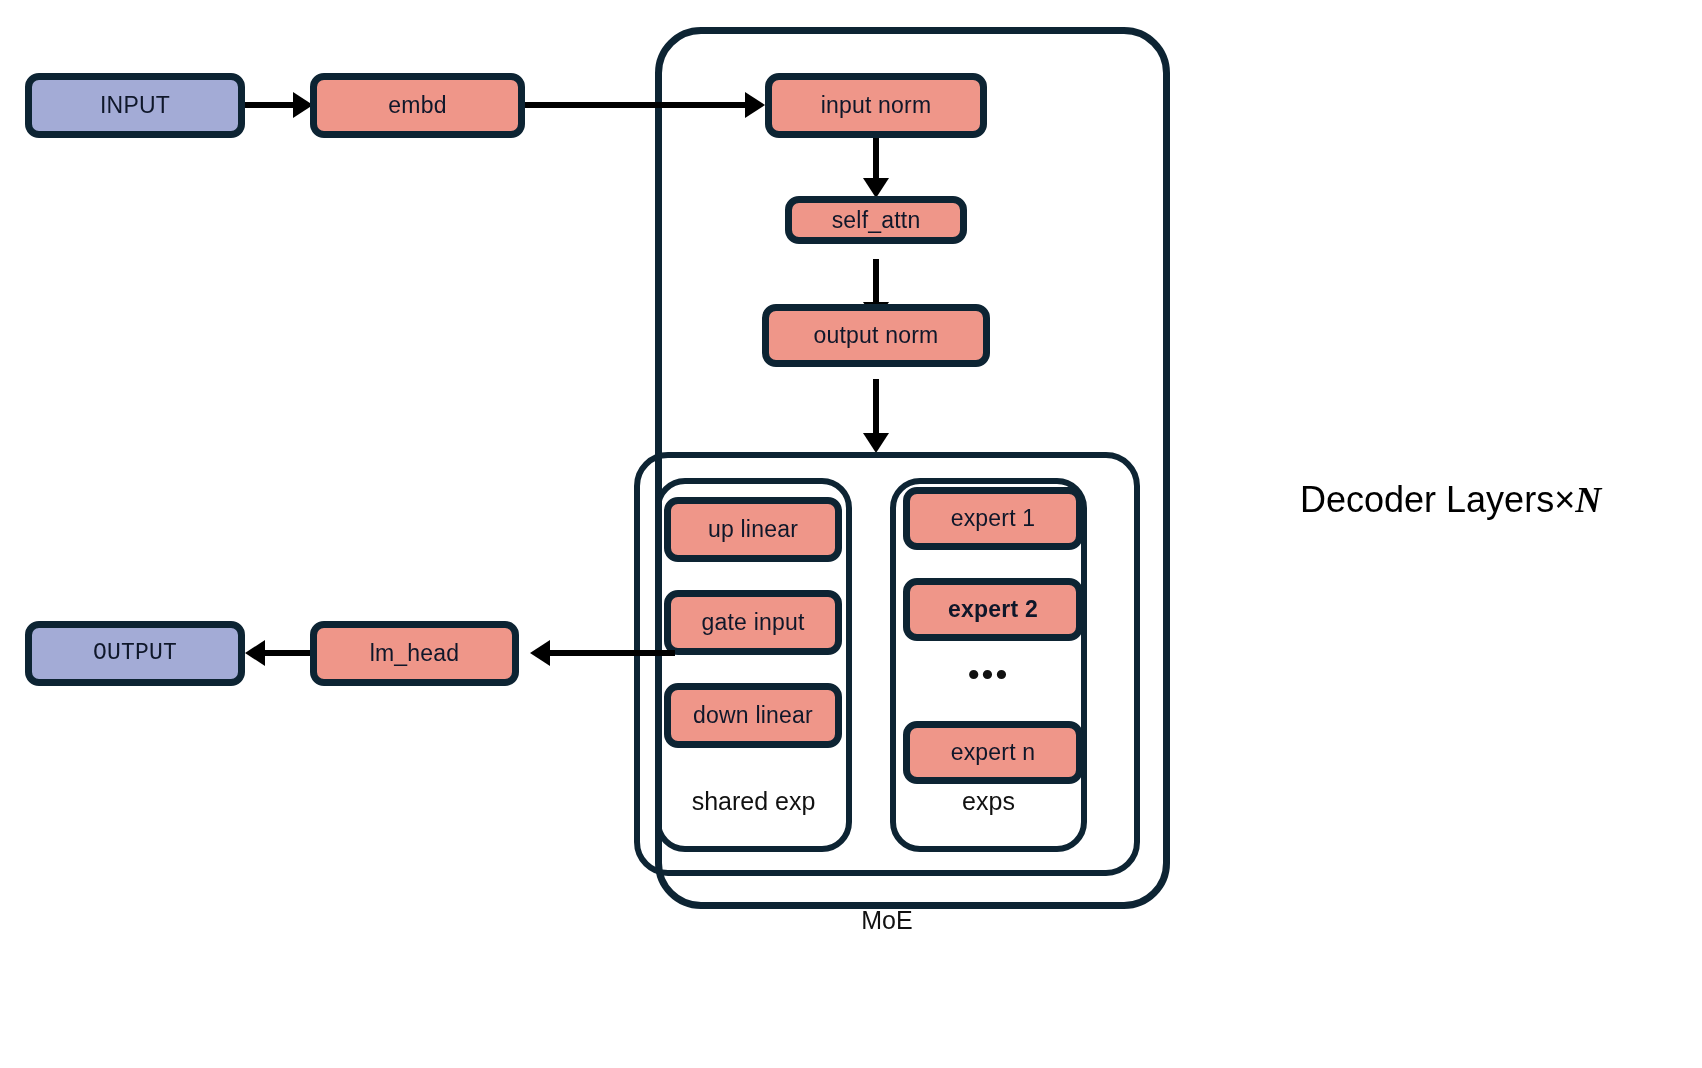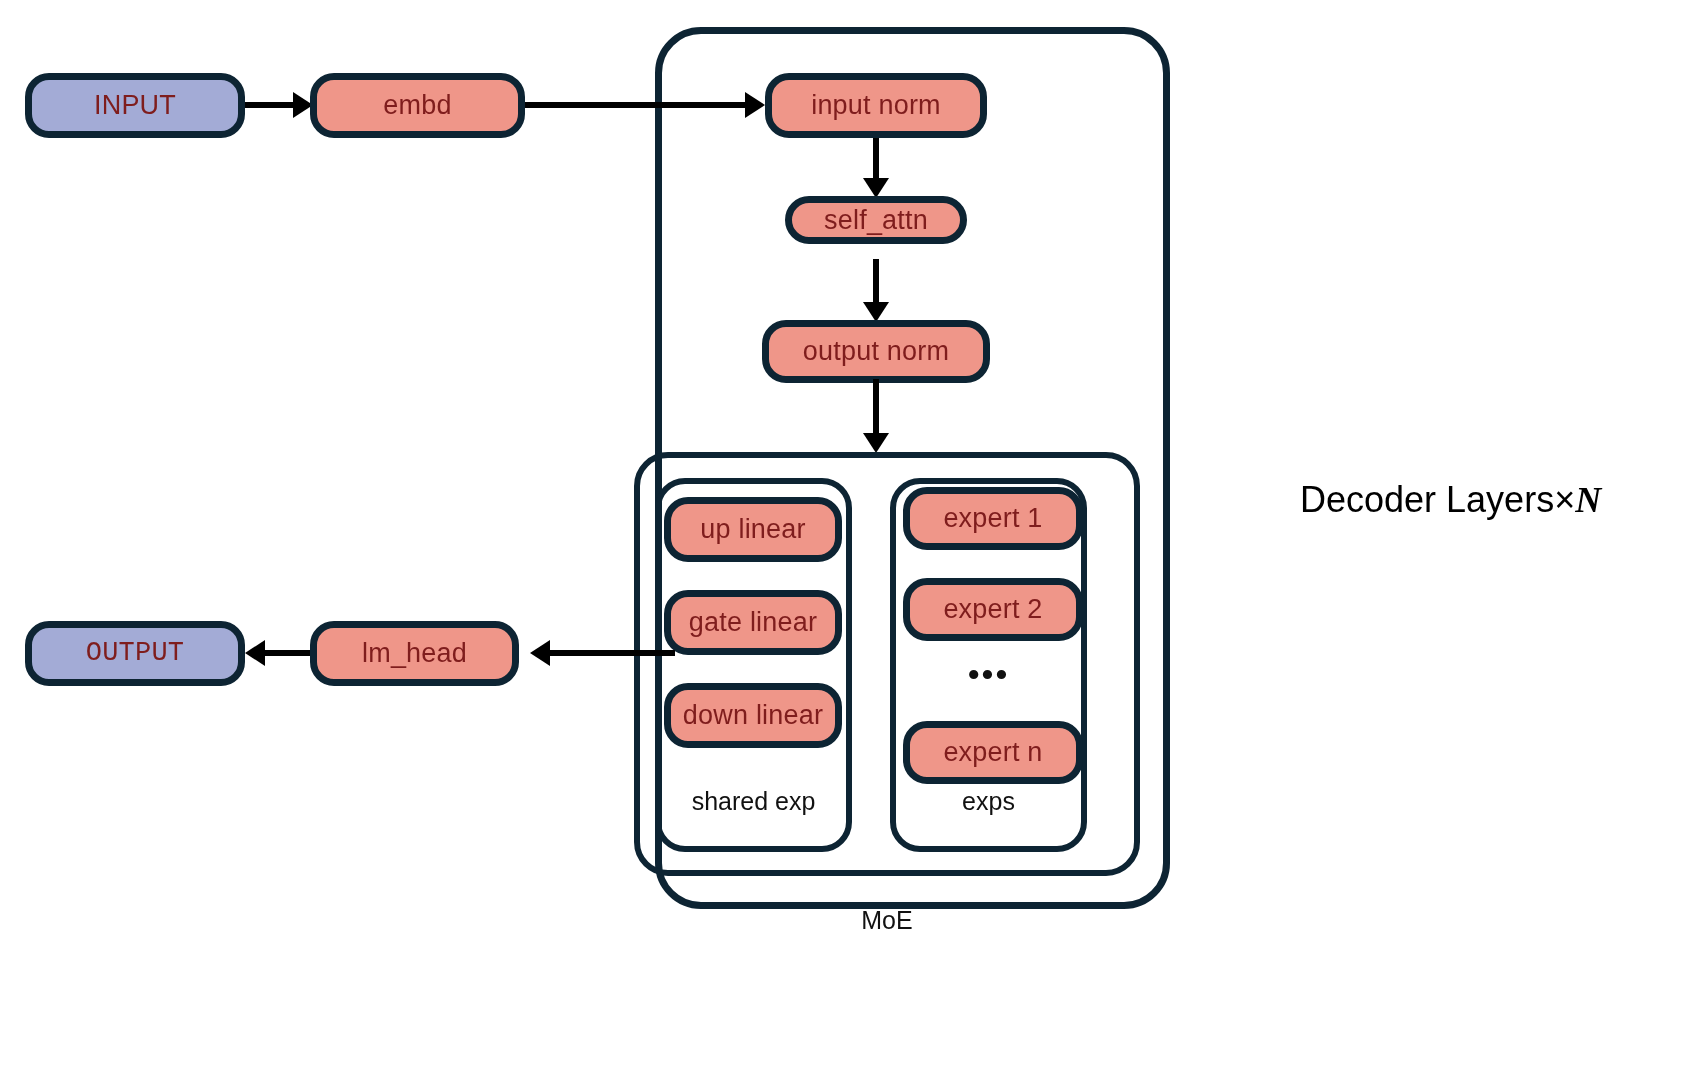--- a/index.html
+++ b/index.html
@@ -18,23 +18,23 @@
     overflow: hidden;
   }
   
   .node {
     position: absolute;
     box-sizing: border-box;
     display: flex;
     align-items: center;
     justify-content: center;
     border: 7px solid #0d2433;
-    border-radius: 24px;
-    color: #7f1d1d;
-    font-size: 27px;
+    border-radius: 14px;
+    color: #0f172a;
+    font-size: 23px;
     line-height: 1;
     letter-spacing: 0.2px;
     white-space: nowrap;
   }
   .node.blue  { background: #a3abd6; }
   .node.salmon{ background: #ef9689; }
 
   
   .group {
     position: absolute;
@@ -133,40 +133,40 @@
   <div class="node salmon" style="left:765px; top:73px; width:222px; height:65px;">input norm</div>
 
   <div class="edge v" style="left:873px; top:138px; height:44px;"></div>
   <div class="arrowhead down" style="left:863px; top:178px;"></div>
 
   <div class="node salmon" style="left:785px; top:196px; width:182px; height:48px;">self_attn</div>
 
   <div class="edge v" style="left:873px; top:259px; height:47px;"></div>
   <div class="arrowhead down" style="left:863px; top:302px;"></div>
 
-  <div class="node salmon" style="left:762px; top:320px; width:228px; height:63px;">output norm</div>
+  <div class="node salmon" style="left:762px; top:304px; width:228px; height:63px;">output norm</div>
 
   <div class="edge v" style="left:873px; top:379px; height:58px;"></div>
   <div class="arrowhead down" style="left:863px; top:433px;"></div>
 
   <div class="group moe" style="left:634px; top:452px; width:506px; height:424px;"></div>
   <div class="caption" style="left:634px; top:908px; width:506px;">MoE</div>
 
   <div class="group subgroup" style="left:655px; top:478px; width:197px; height:374px;"></div>
   <div class="caption" style="left:655px; top:789px; width:197px;">shared exp</div>
 
   <div class="node salmon" style="left:664px; top:497px; width:178px; height:65px;">up linear</div>
-  <div class="node salmon" style="left:664px; top:590px; width:178px; height:65px;">gate linear</div>
+  <div class="node salmon" style="left:664px; top:590px; width:178px; height:65px;">gate input</div>
   <div class="node salmon" style="left:664px; top:683px; width:178px; height:65px;">down linear</div>
 
   <div class="group subgroup" style="left:890px; top:478px; width:197px; height:374px;"></div>
   <div class="caption" style="left:890px; top:789px; width:197px;">exps</div>
 
   <div class="node salmon" style="left:903px; top:487px; width:180px; height:63px;">expert 1</div>
-  <div class="node salmon" style="left:903px; top:578px; width:180px; height:63px;">expert 2</div>
+  <div class="node salmon" style="left:903px; top:578px; width:180px; height:63px;font-weight:bold;">expert 2</div>
   <div class="ellipsis" style="left:890px; top:657px; width:197px; text-align:center;">•••</div>
   <div class="node salmon" style="left:903px; top:705px; width:180px; height:63px;margin-top:16px;">expert n</div>
 
   <div class="edge h" style="left:550px; top:650px; width:125px;"></div>
   <div class="arrowhead left" style="left:530px; top:640px;"></div>
 
   <div class="node salmon" style="left:310px; top:621px; width:209px; height:65px;">lm_head</div>
 
   <div class="edge h" style="left:265px; top:650px; width:45px;"></div>
   <div class="arrowhead left" style="left:245px; top:640px;"></div>

